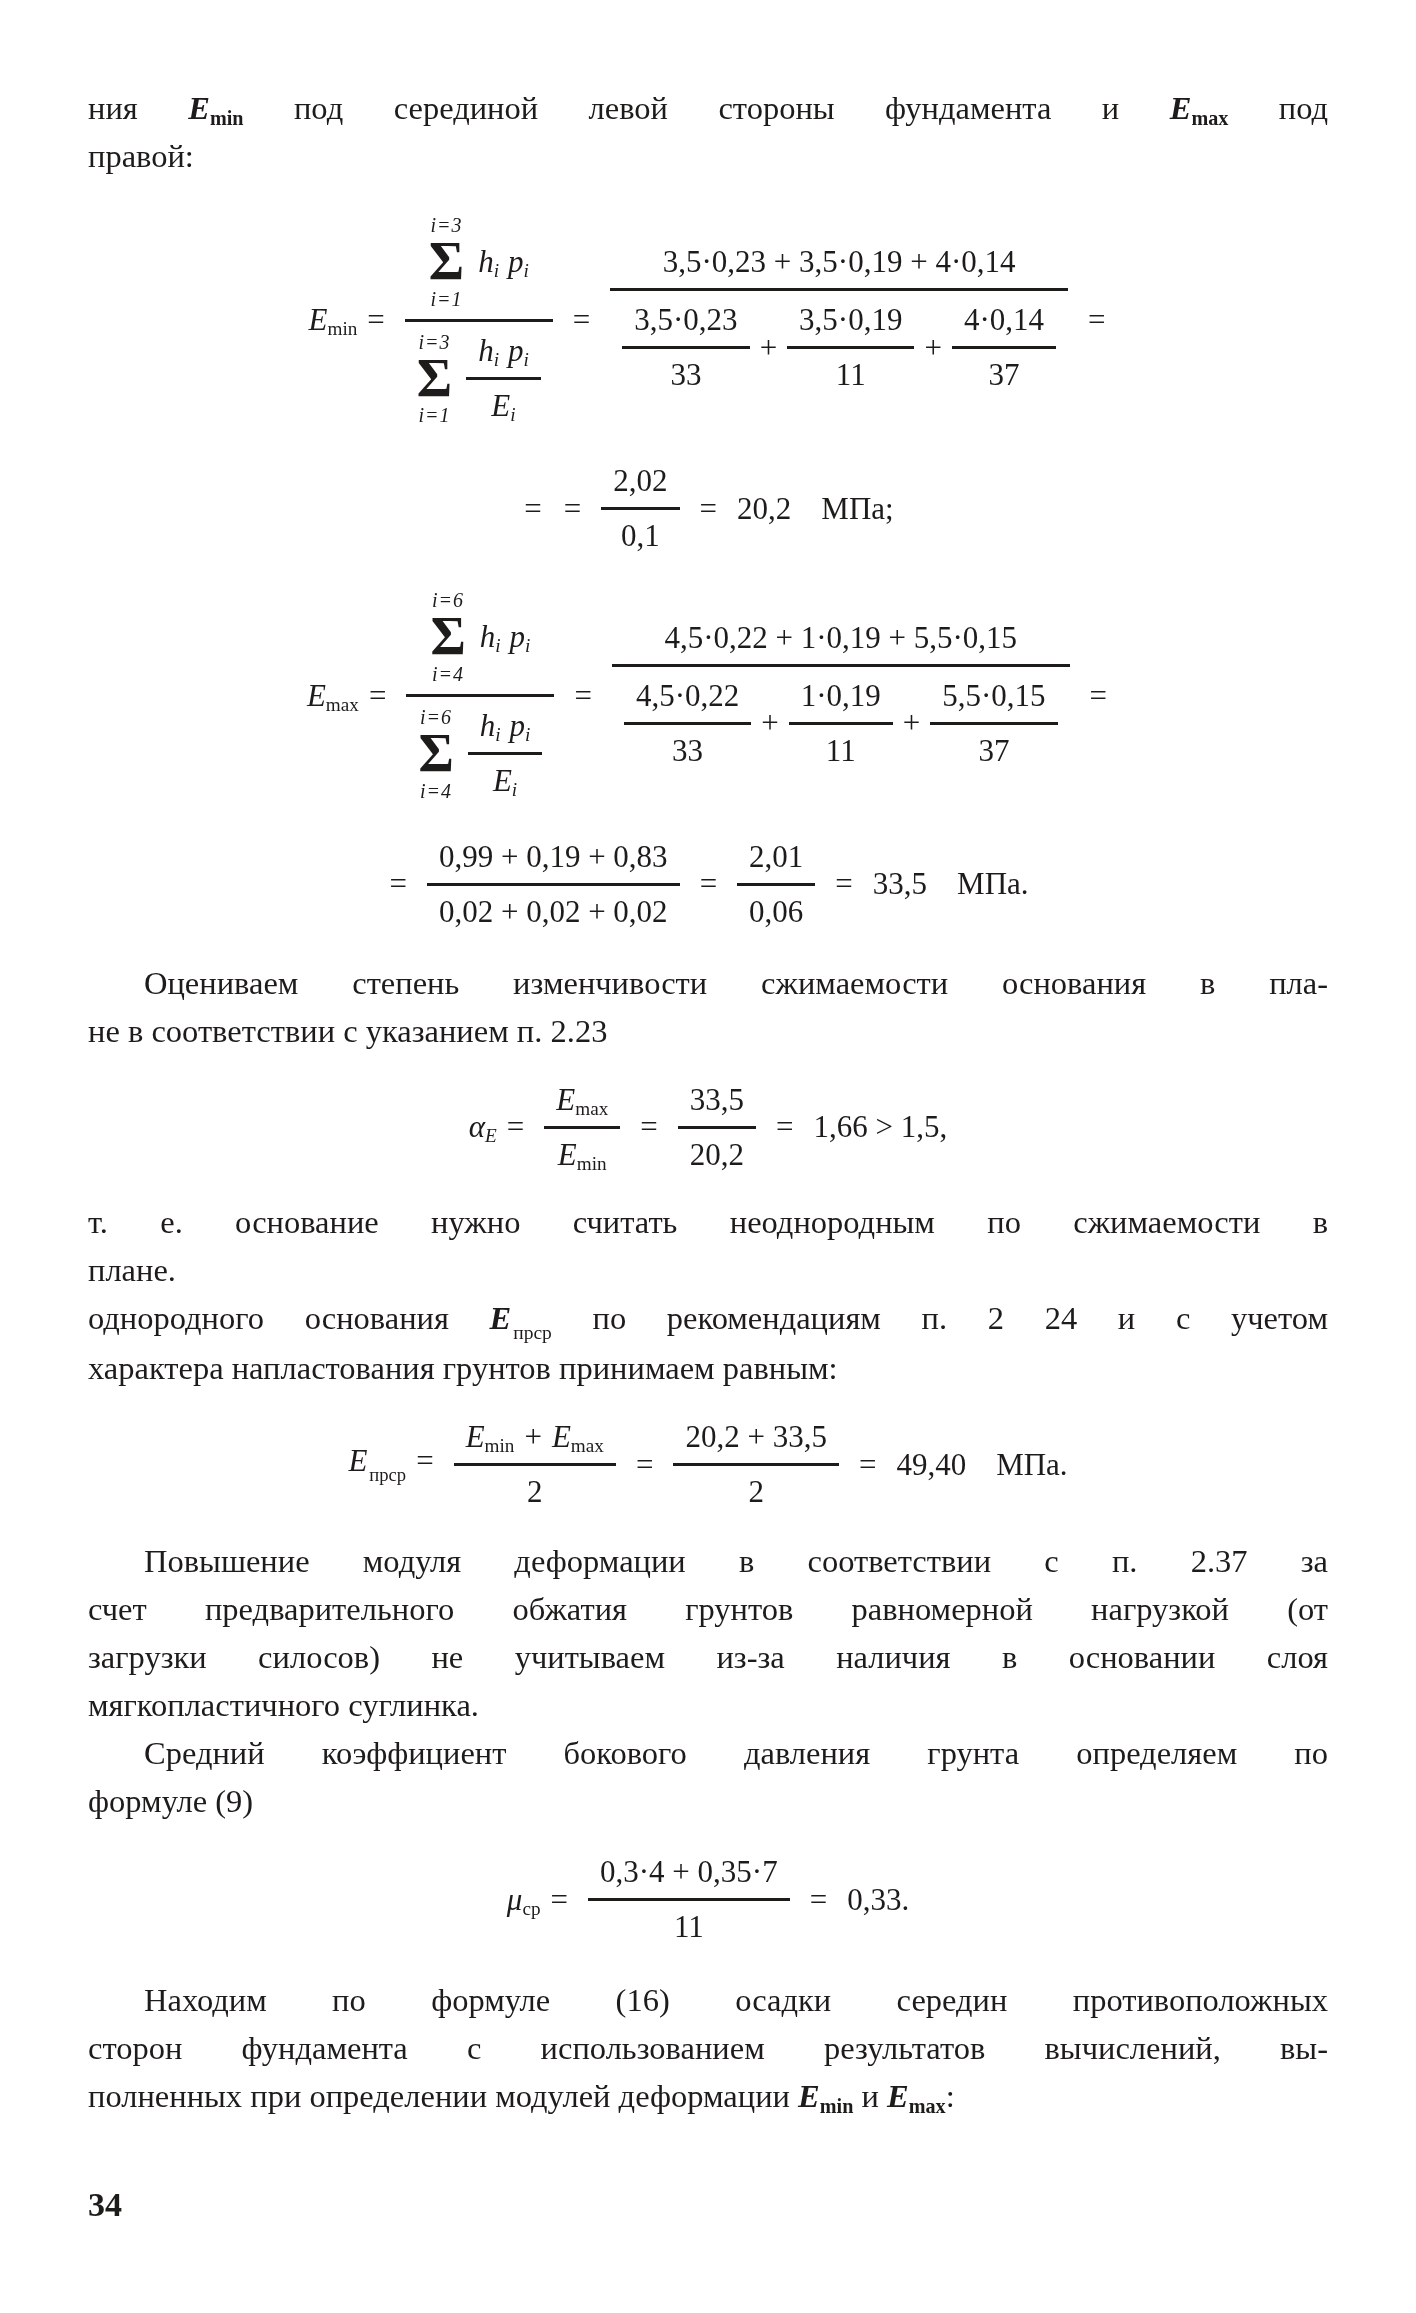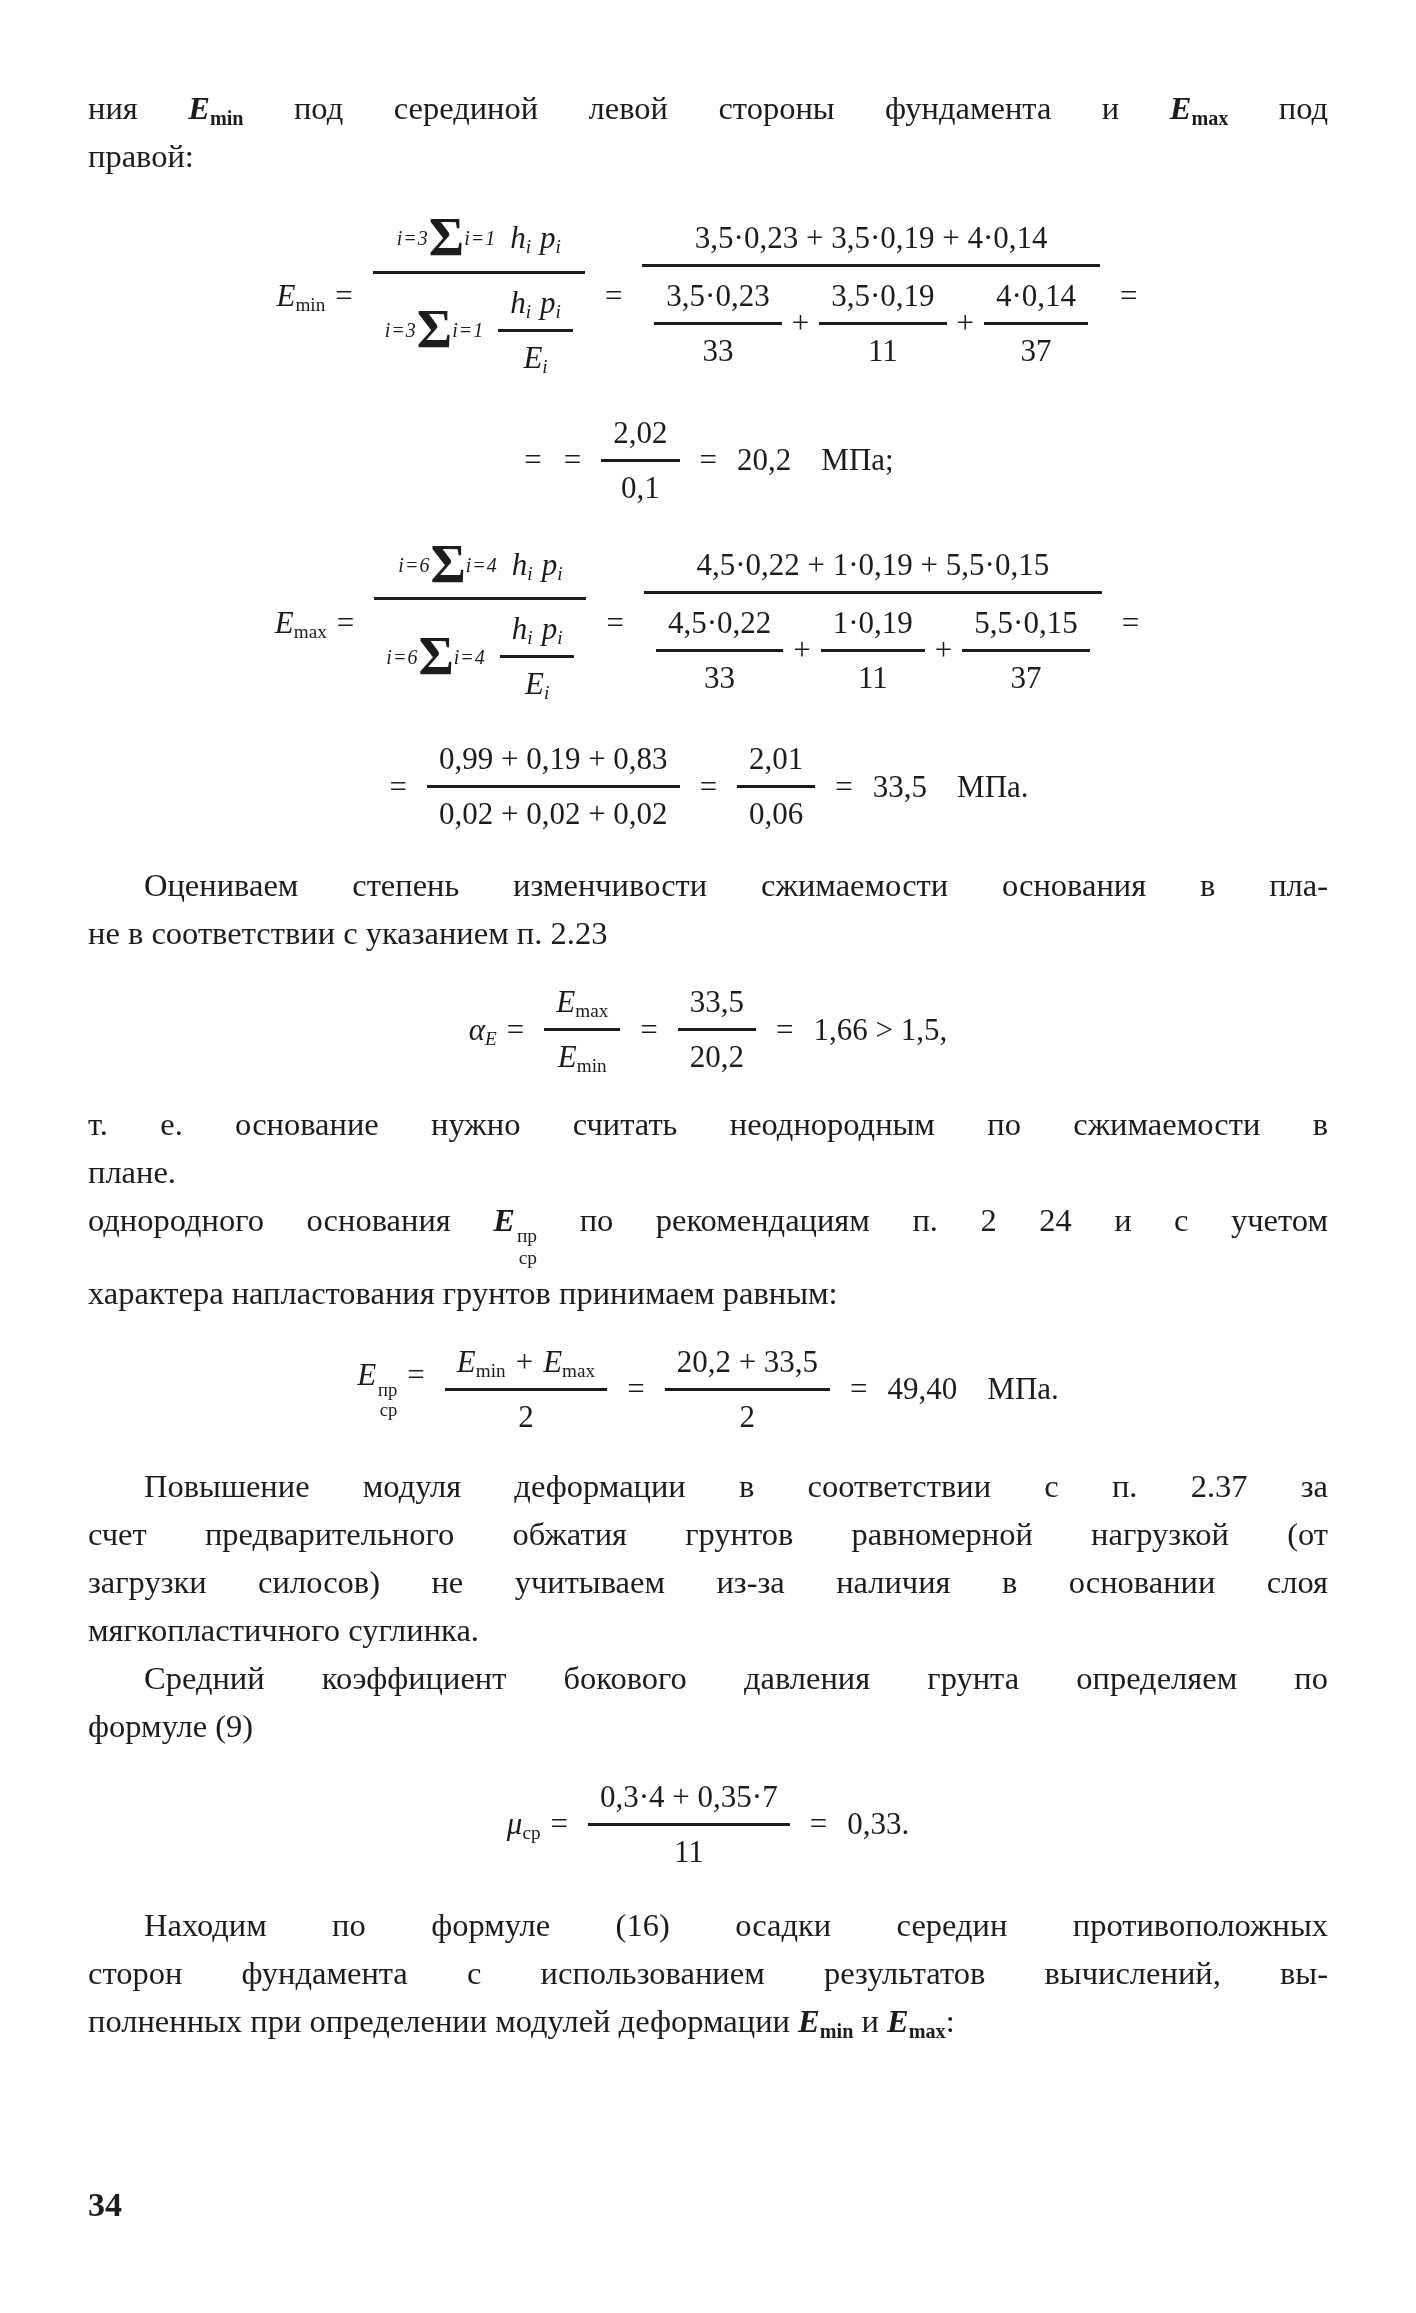--- a/index.html
+++ b/index.html
@@ -19,30 +19,30 @@
   .im sub{font-weight:600;}
 
   
   .formula{font-size:31px;}
   .frow{display:flex;justify-content:center;align-items:center;gap:18px;}
   .frow + .frow{margin-top:30px;}
   .frac{display:inline-flex;flex-direction:column;align-items:stretch;text-align:center;}
   .fr-n{display:flex;justify-content:center;align-items:center;gap:10px;
         border-bottom:3px solid #1d1c1a;padding:3px 12px 8px;}
   .fr-d{display:flex;justify-content:center;align-items:center;gap:10px;padding:8px 12px 3px;}
-  .sum{display:inline-flex;flex-direction:row;align-items:center;line-height:1;justify-content:center;}
+  .sum{display:inline-flex;flex-direction:column;align-items:center;line-height:1;justify-content:center;}
   .slim{font-size:20px;font-style:italic;letter-spacing:1px;padding:2px 0;}
   .ssigma{font-size:54px;font-weight:bold;line-height:0.92;}
   .sumexp{display:inline-flex;align-items:center;gap:14px;}
   .ml{margin-left:9px;}
   .eqs{padding:0 2px;}
   .resu{margin-left:12px;}
   .lhs{white-space:nowrap;}
   .lhs .eqs{margin-left:8px;}
-  .ss{display:inline-flex;flex-direction:column;align-items:flex-end;font-size:0.6em;
+  .ss{display:inline-flex;flex-direction:row;align-items:flex-end;font-size:0.6em;
       line-height:1.12;vertical-align:-0.55em;font-style:normal;font-weight:normal;margin-left:2px;margin-top:21px;}
   .f-emin{margin:30px 0 28px;}
   .f-emax{margin:28px 0 26px;}
   .f-alpha{margin:24px 0 22px;}
   .f-esr{margin:24px 0 24px;}
   .f-mu{margin:26px 0 28px;}
 
   .page-number{position:absolute;left:88px;top:2186px;font-size:34px;font-weight:bold;}
 </style>
 </head>

